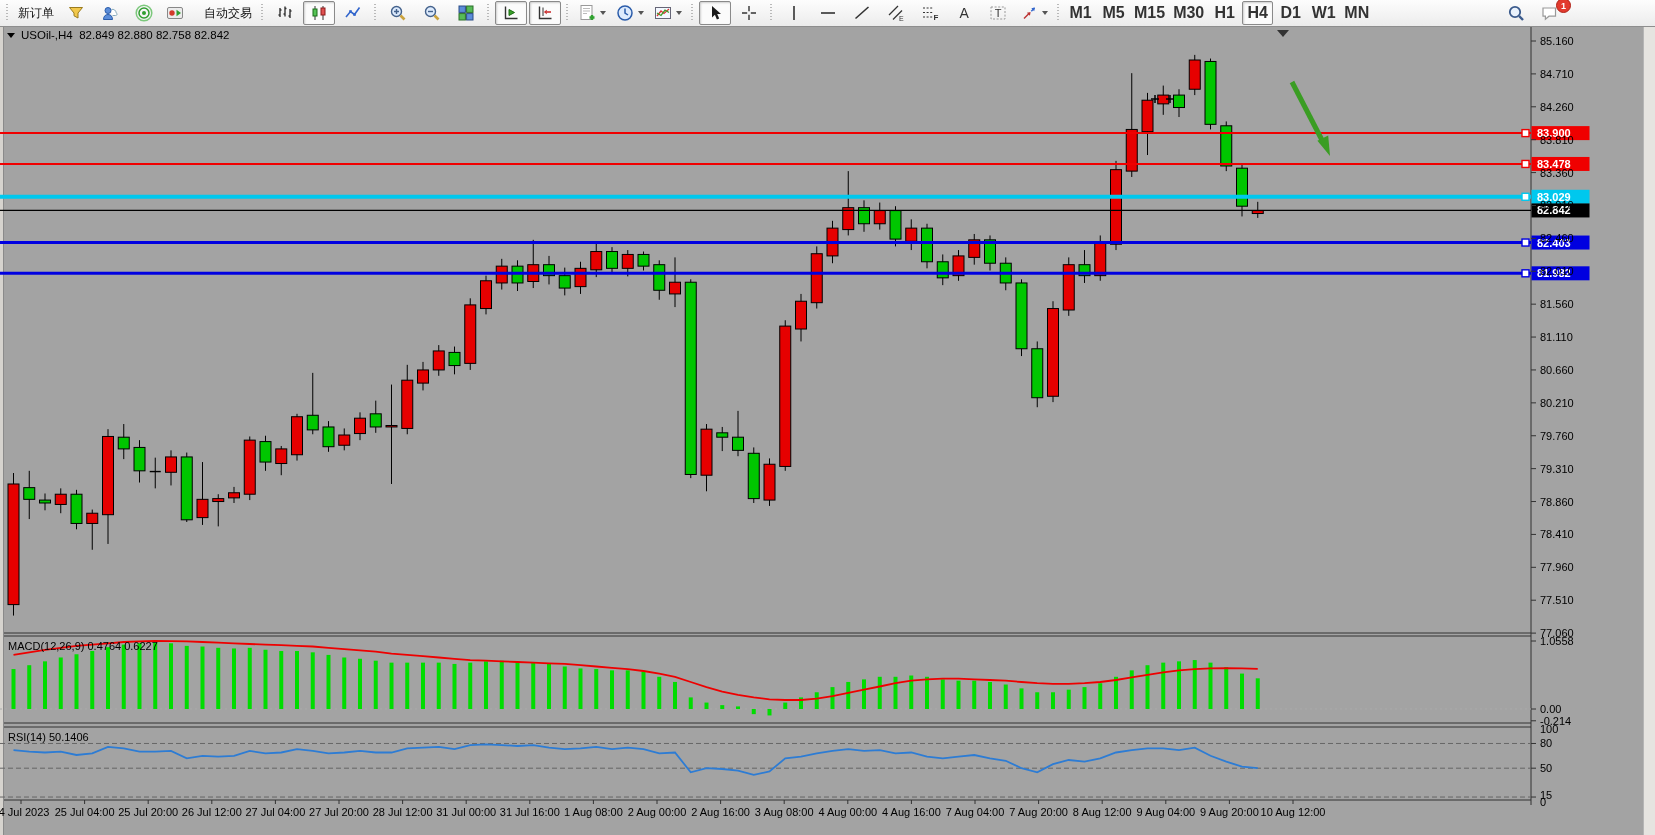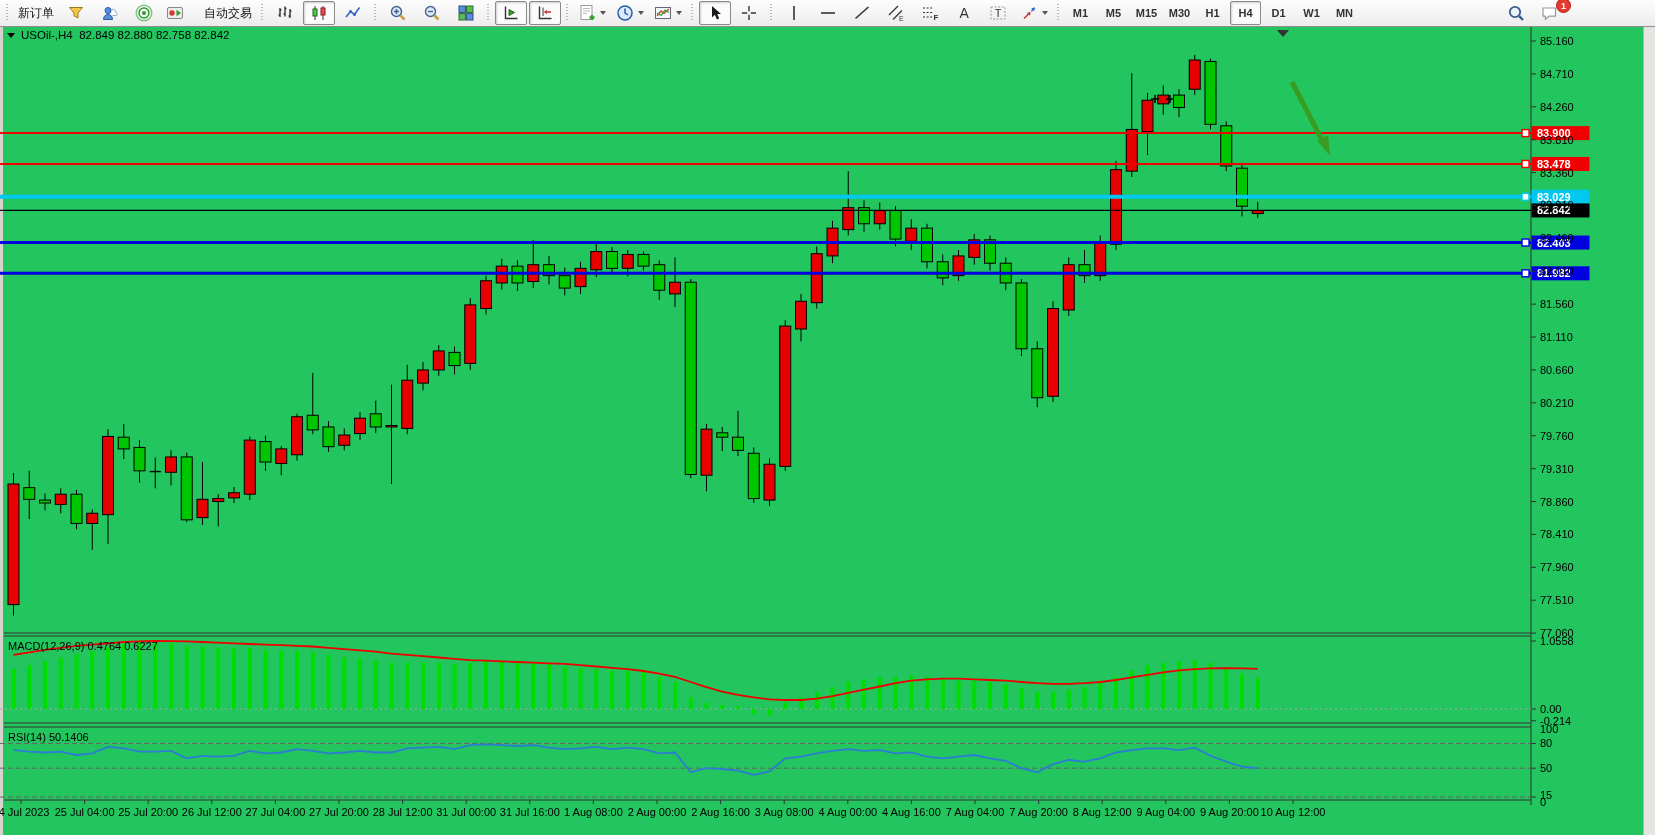--- a/index.html
+++ b/index.html
@@ -8,32 +8,32 @@
   
   .toolbar{height:26px;display:flex;align-items:center;background:linear-gradient(#fdfdfd,#ececec);
            border-bottom:1px solid #8e8e8e;padding-left:2px;position:relative;z-index:5;}
   .grip{width:5px;height:18px;margin:0 3px;background:repeating-linear-gradient(to bottom,#b9b9b9 0 1px,transparent 1px 3px);background-size:2px 100%;background-repeat:no-repeat;background-position:1px 0;}
   .tb-btn{height:22px;min-width:24px;display:flex;align-items:center;justify-content:center;
           padding:0 3px;margin:0 1px;border:1px solid transparent;border-radius:2px;cursor:default;}
   .tb-btn.active{border:1px solid #8a8a8a;background:#fbfbfb;box-shadow:inset 1px 1px 2px rgba(0,0,0,.18);}
   .tb-btn .lbl{font-size:12px;color:#111;white-space:nowrap;margin-left:20px;}
   .tb-btn .lbl.only{margin-left:0;}
   .tb-btn.tf{min-width:25px;padding:0 2px;}
-  .tb-btn.tf .lbl{font-size:11px;font-weight:bold;color:#333;margin-left:0;}
+  .tb-btn.tf .lbl{font-size:16px;font-weight:bold;color:#333;margin-left:0;}
   .caret{width:0;height:0;border-left:3.5px solid transparent;border-right:3.5px solid transparent;
          border-top:4px solid #555;margin-left:4px;}
   .icon{display:flex;align-items:center;justify-content:center;}
   .icon svg{display:block;}
   .tb-right{margin-left:auto;margin-right:88px;display:flex;align-items:center;}
   .chatwrap{position:relative;}
   .badge{position:absolute;top:-4px;right:-6px;width:13px;height:13px;border-radius:50%;
          background:#e23a2e;color:#fff;font-size:9px;font-weight:bold;display:flex;
          align-items:center;justify-content:center;border:1px solid #b02318;}
   
-  .chartwrap{position:absolute;top:26px;left:0;width:1655px;height:809px;background:#22c55e;}
+  .chartwrap{position:absolute;top:26px;left:0;width:1655px;height:809px;background:#a3a3a3;}
   .title-strip{position:absolute;top:3px;left:7px;z-index:3;display:flex;align-items:center;color:#000;}
   .title-tri{width:0;height:0;border-left:4px solid transparent;border-right:4px solid transparent;
              border-top:5px solid #000;margin-right:6px;}
   .title-text{font-size:11.5px;color:#000;white-space:pre;}
   svg text{font-family:"Liberation Sans",sans-serif;}
 </style>
 </head>
 <body>
 
 <div class="app">

